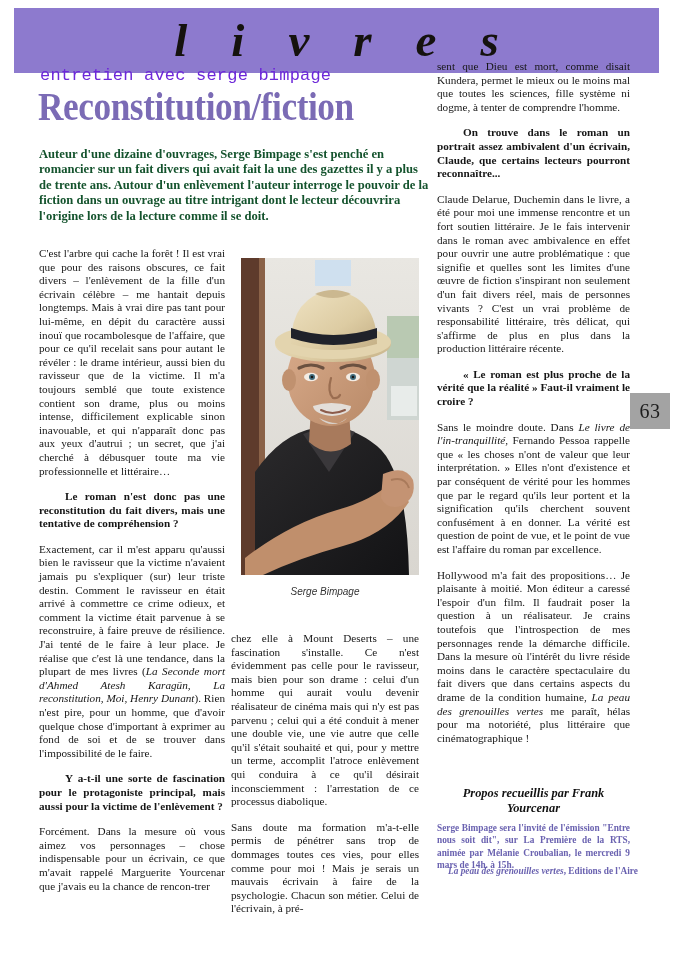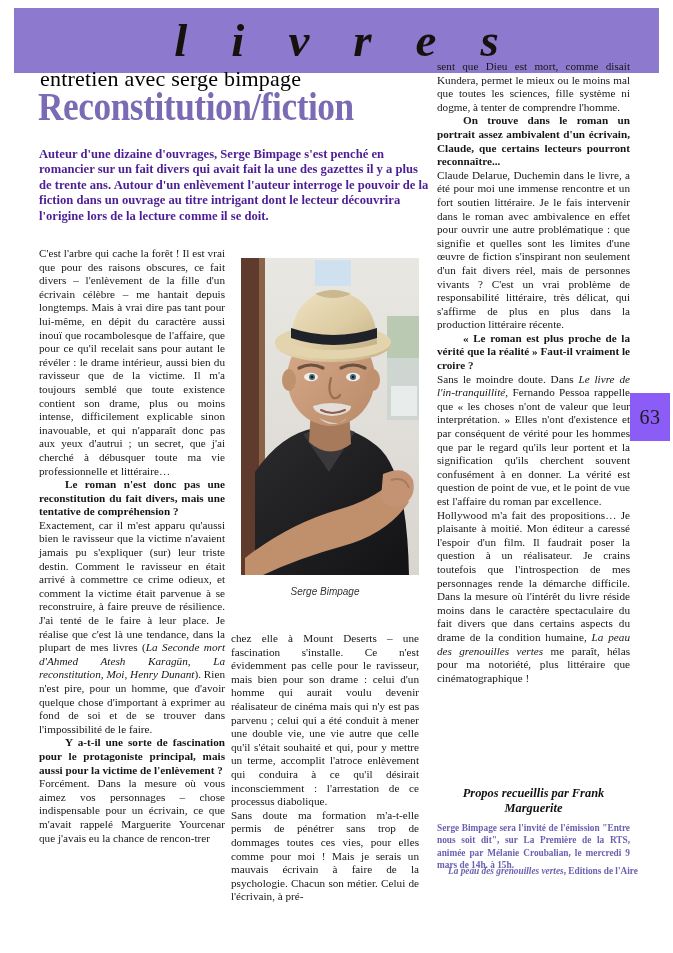--- a/index.html
+++ b/index.html
@@ -43,23 +43,24 @@
     color: #15120e;
     line-height: 1;
     white-space: nowrap;
   }
 
   
   .kicker {
     position: absolute;
     left: 40px;
     top: 66px;
-    font-size: 22px;
-    color: #000000;
+    font-size: 17px;
+    color: #6d28d9;
     letter-spacing: .2px;
+    font-family: Liberation Mono, monospace;
   }
   .headline {
     position: absolute;
     left: 38px;
     top: 84px;
     font-family: "Liberation Serif", serif;
     font-weight: 700;
     font-size: 41px;
     line-height: 44px;
     color: #7b6bb5;
@@ -71,34 +72,34 @@
 
   
   .standfirst {
     position: absolute;
     left: 39px;
     top: 147px;
     width: 392px;
     font-weight: 700;
     font-size: 12.6px;
     line-height: 15.4px;
-    color: #4c1d95;
+    color: #14532d;
     text-align: left;
   }
 
   
   .col {
     position: absolute;
     font-size: 11.2px;
     line-height: 13.6px;
     text-align: justify;
     color: #161616;
   }
   .col p { margin: 0 0 0 0; }
-  .col p + p { margin-top: 0; }
+  .col p + p { margin-top: 12px; }
   .q {
     font-weight: 700;
     text-indent: 26px;
     margin-top: 12px;
   }
   .a { text-indent: 0; }
   .lead-first { margin-top: 0; }
 
   .col-left   { left: 39px;  top: 247px; width: 186px; }
   .col-mid    { left: 231px; top: 632px; width: 188px; }
@@ -128,22 +129,22 @@
     font-size: 10px;
     color: #333333;
   }
 
   
   .page-badge {
     position: absolute;
     left: 630px;
     top: 393px;
     width: 40px;
-    height: 48px;
-    background: #8b5cf6;
+    height: 36px;
+    background: #a3a3a3;
     display: flex;
     align-items: center;
     justify-content: center;
     font-size: 20px;
     color: #1d1d1d;
     letter-spacing: 0.5px;
   }
 
   
   .byline {
@@ -295,19 +296,19 @@
   </div>
 <div class="col col-right">
     <p class="a lead-first">sent que Dieu est mort, comme disait Kundera, permet le mieux ou le moins mal que toutes les sciences, fille système ni dogme, à tenter de comprendre l'homme.</p>
     <p class="q">On trouve dans le roman un portrait assez ambivalent d'un écrivain, Claude, que certains lecteurs pourront reconnaître...</p>
     <p class="a">Claude Delarue, Duchemin dans le livre, a été pour moi une immense rencontre et un fort soutien littéraire. Je le fais intervenir dans le roman avec ambivalence en effet pour ouvrir une autre problématique : que signifie et quelles sont les limites d'une œuvre de fiction s'inspirant non seulement d'un fait divers réel, mais de personnes vivants ? C'est un vrai problème de responsabilité littéraire, très délicat, qui s'affirme de plus en plus dans la production littéraire récente.</p>
     <p class="q">« Le roman est plus proche de la vérité que la réalité » Faut-il vraiment le croire ?</p>
     <p class="a">Sans le moindre doute. Dans <i class="tt">Le livre de l'in-tranquillité</i>, Fernando Pessoa rappelle que « les choses n'ont de valeur que leur interprétation. » Elles n'ont d'existence et par conséquent de vérité pour les hommes que par le regard qu'ils leur portent et la signification qu'ils cherchent souvent confusément à en donner. La vérité est question de point de vue, et le point de vue est l'affaire du roman par excellence.</p>
     <p class="a">Hollywood m'a fait des propositions… Je plaisante à moitié. Mon éditeur a caressé l'espoir d'un film. Il faudrait poser la question à un réalisateur. Je crains toutefois que l'introspection de mes personnages rende la démarche difficile. Dans la mesure où l'intérêt du livre réside moins dans le caractère spectaculaire du fait divers que dans certains aspects du drame de la condition humaine, <i class="tt">La peau des grenouilles vertes</i> me paraît, hélas pour ma notoriété, plus littéraire que cinématographique !</p>
   </div>
 
-<div class="byline">Propos recueillis par Frank Marguerite</div>
+<div class="byline">Propos recueillis par Frank Yourcenar</div>
 <div class="colophon">Serge Bimpage sera l'invité de l'émission "Entre nous soit dit", sur La Première de la RTS, animée par Mélanie Croubalian, le mercredi 9 mars de 14h. à 15h.</div>
 <div class="imprint">
   <span class="t">La peau des grenouilles vertes</span><span>, Editions de l'Aire</span>
 </div>
 
 <div class="footer-word">entretien</div>
 
 </body></html>

